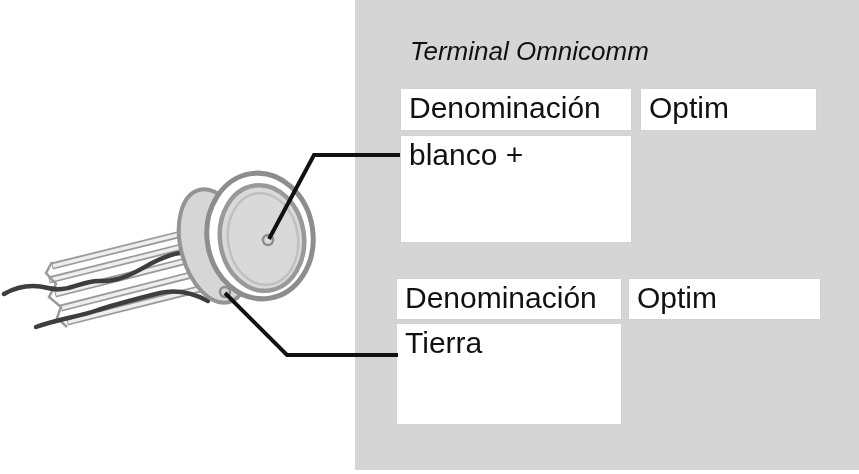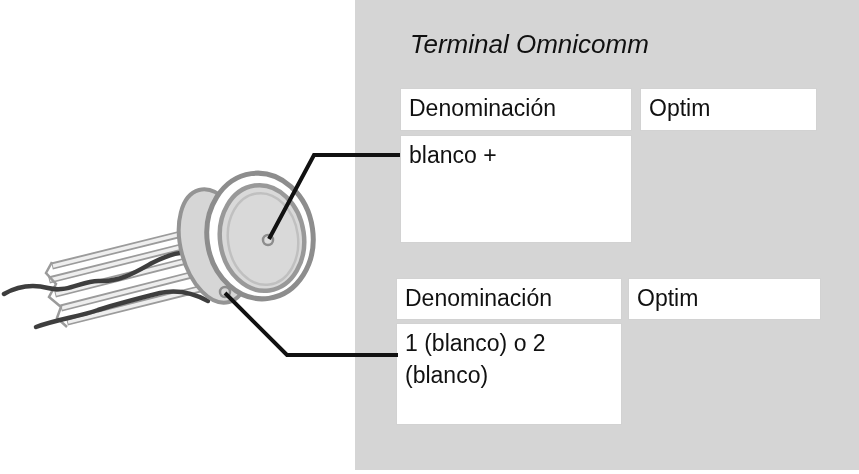--- a/index.html
+++ b/index.html
@@ -5,40 +5,40 @@
   html,body{margin:0;padding:0;background:#ffffff;}
   .canvas{
     position:relative;width:859px;height:474px;background:#ffffff;
     font-family:"Liberation Sans", sans-serif;overflow:hidden;
   }
   .panel{
     position:absolute;left:355px;top:0;width:504px;height:470px;
     background:#d5d5d5;
   }
   .panel-title{
-    position:absolute;left:410px;top:28px;
+    position:absolute;left:410px;top:35px;
     font-style:italic;font-size:26px;line-height:32px;color:#101010;
     white-space:nowrap;
   }
   .tbl{position:absolute;display:grid;}
   .tbl1{
     left:400px;top:88px;
     grid-template-columns:232px 177px;
     grid-template-rows:43px 108px;
     gap:4px 8px;
   }
   .tbl2{
     left:396px;top:278px;
     grid-template-columns:226px 193px;
     grid-template-rows:42px 102px;
     gap:3px 6px;
   }
   .cell{
     background:#ffffff;border:1px solid #d2d2d2;box-sizing:border-box;
-    font-size:23px;line-height:32px;color:#111111;
+    font-size:30px;line-height:32px;color:#111111;
     padding:3px 8px 5px 8px;white-space:pre-line;overflow:hidden;
   }
   svg.overlay{
     position:absolute;left:0;top:0;width:859px;height:474px;
     pointer-events:none;
   }
 </style>
 </head>
 <body>
 
@@ -50,22 +50,21 @@
 
   <div class="tbl tbl1">
     <div class="cell th">Denominación</div>
     <div class="cell th">Optim</div>
     <div class="cell td">blanco +</div>
   </div>
 
   <div class="tbl tbl2">
     <div class="cell th">Denominación</div>
     <div class="cell th">Optim</div>
-    <div class="cell td">1 (blanco) o 2
-(blanco)</div>
+    <div class="cell td">Tierra</div>
   </div>
 
   <svg class="overlay" viewBox="0 0 859 474">
 
     <g>
       <g>
         <line x1="52" y1="266" x2="202" y2="229" stroke="#9b9b9b" stroke-width="7"></line>
         <line x1="53" y1="266" x2="201" y2="229" stroke="#eeeeee" stroke-width="3.5"></line>
       </g>
       <g>

